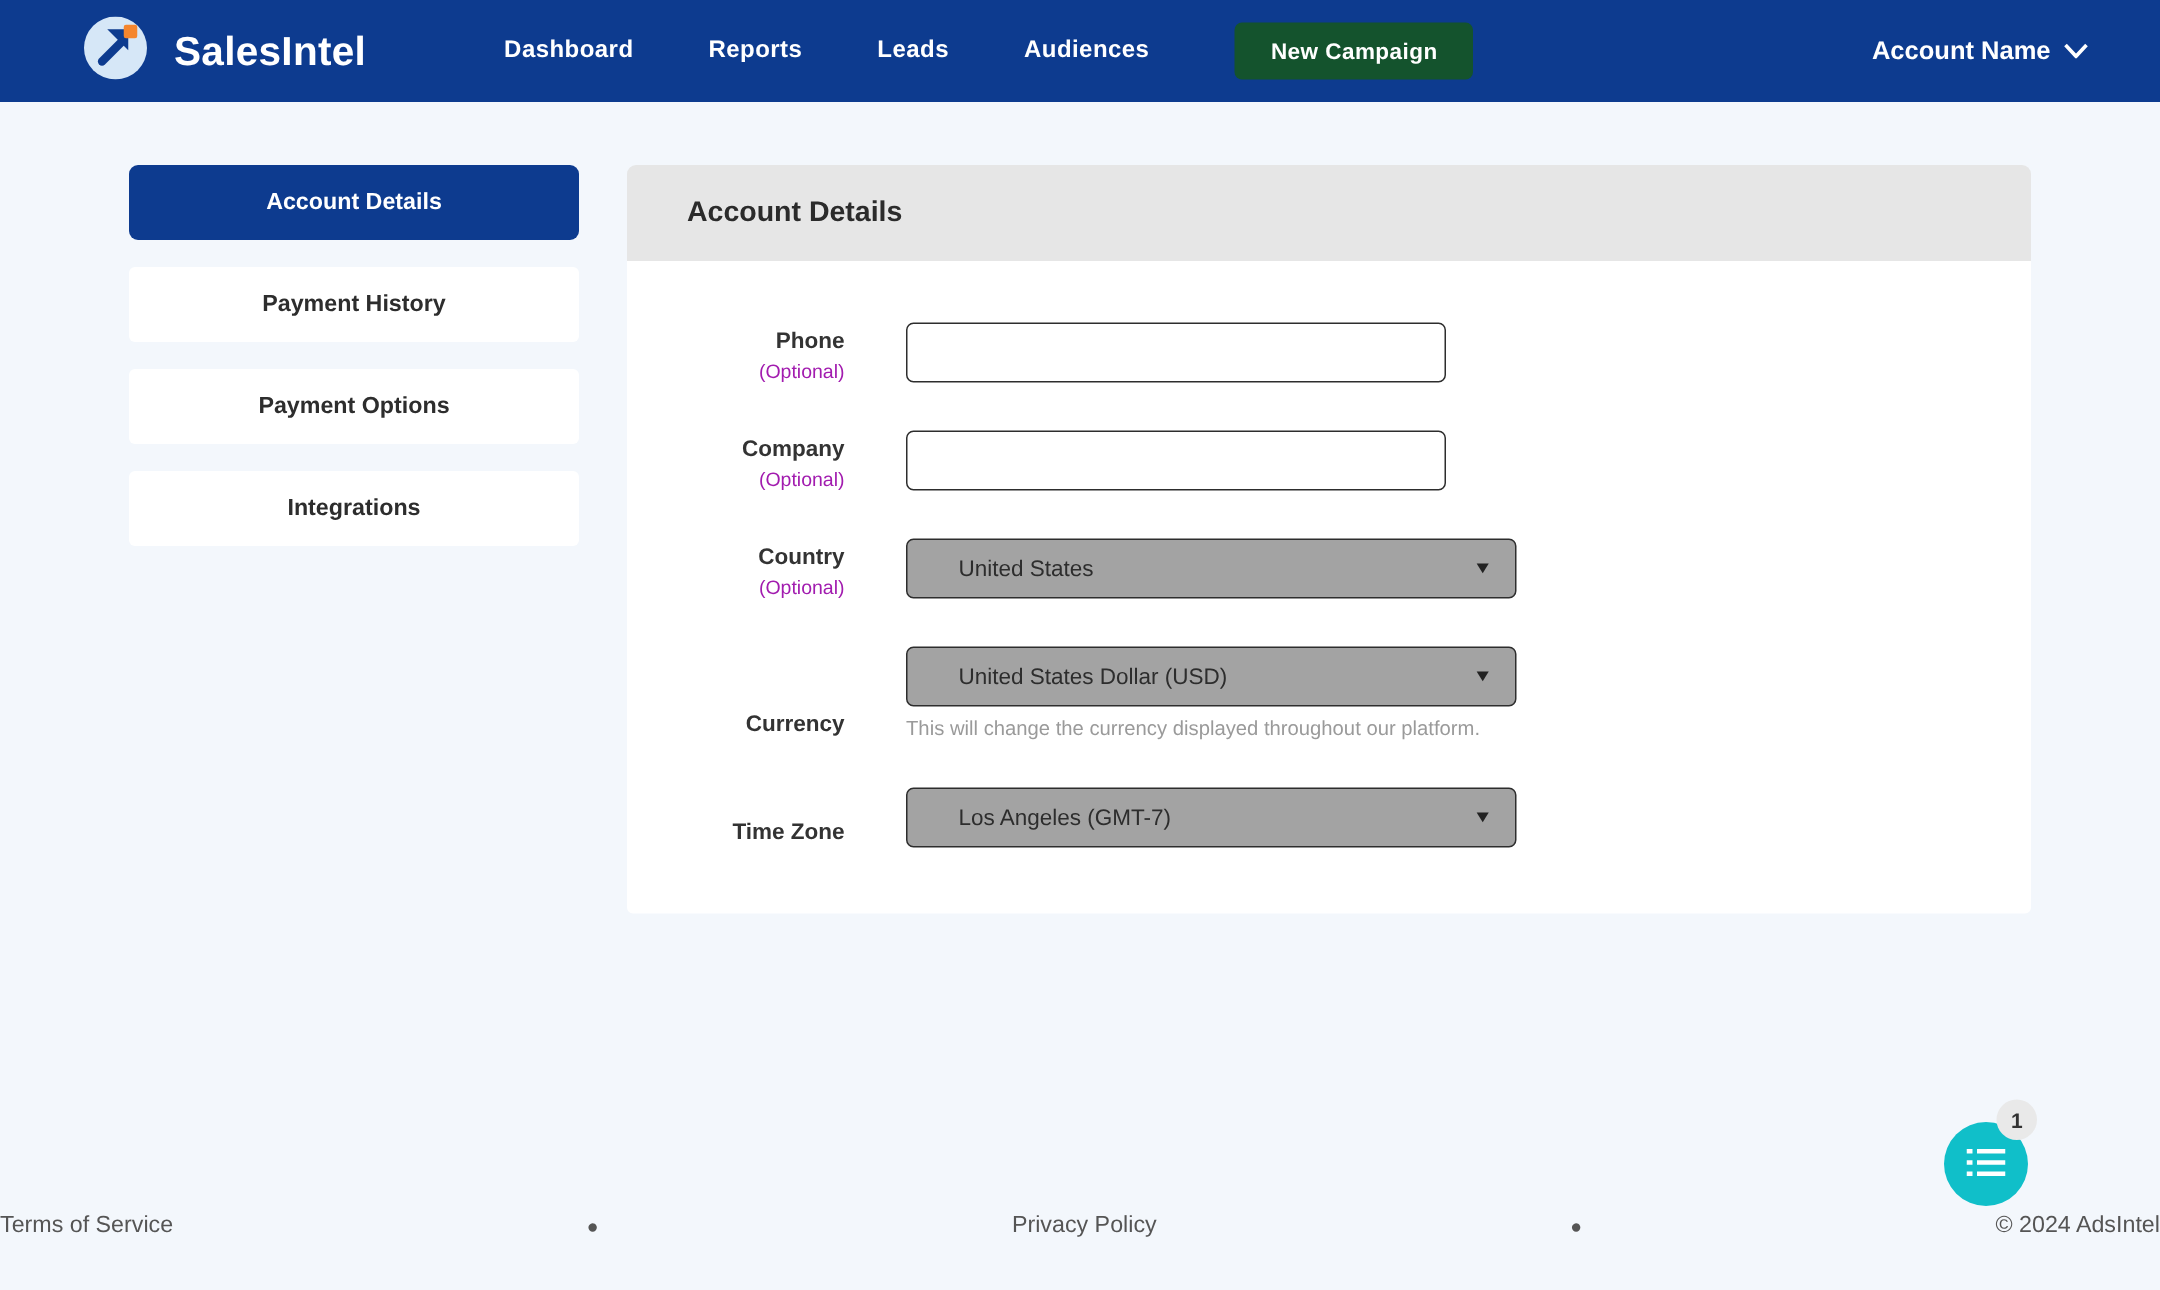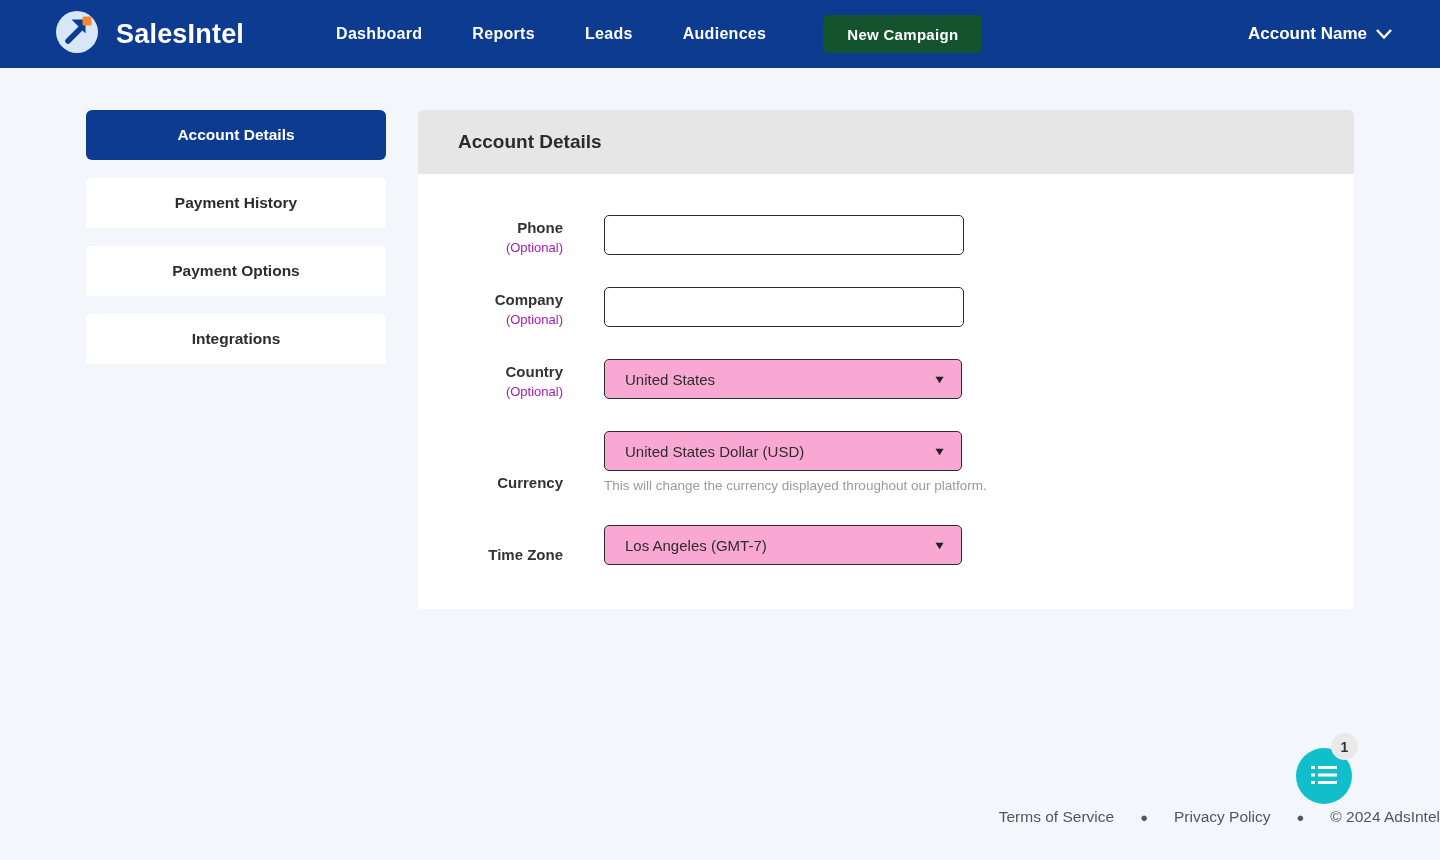--- a/index.html
+++ b/index.html
@@ -131,43 +131,43 @@
     border:1px solid #2d2d2d;
     border-radius:5px;
     padding:0 16px;
     font-family:"Liberation Sans", sans-serif;
     font-size:15px;
     color:#2d2d2d;
     background:#ffffff;
     outline:none;
   }
   .select-box {
-    width:358px;
+    width:407px;
     height:40px;
     border:1px solid #2d2d2d;
     border-radius:5px;
-    padding:0 16px 0 20px;
+    padding:0 16px 0 34px;
     display:flex;
     align-items:center;
     justify-content:space-between;
     font-size:15px;
     color:#2d2d2d;
-    background:#f9a8d4;
+    background:#a3a3a3;
     cursor:pointer;
   }
   .select-caret { font-size:11px; color:#222222; transform:scaleX(1.25); }
   .helper-text { font-size:13.5px; color:#9a9a9a; margin-top:7px; }
 
   
   .footer {
     position:absolute;
     left:0; right:0;
     top:808px;
     display:flex;
-    justify-content:flex-end;
+    justify-content:space-between;
     align-items:center;
     gap:26px;
     font-size:15.5px;
     color:#555555;
   }
   .footer a { color:#555555; text-decoration:none; cursor:pointer; }
   .sep-dot { font-size:13px; color:#555555; }
 
   
   .chat-widget { position:absolute; right:88px; bottom:56px; width:56px; height:56px; }

